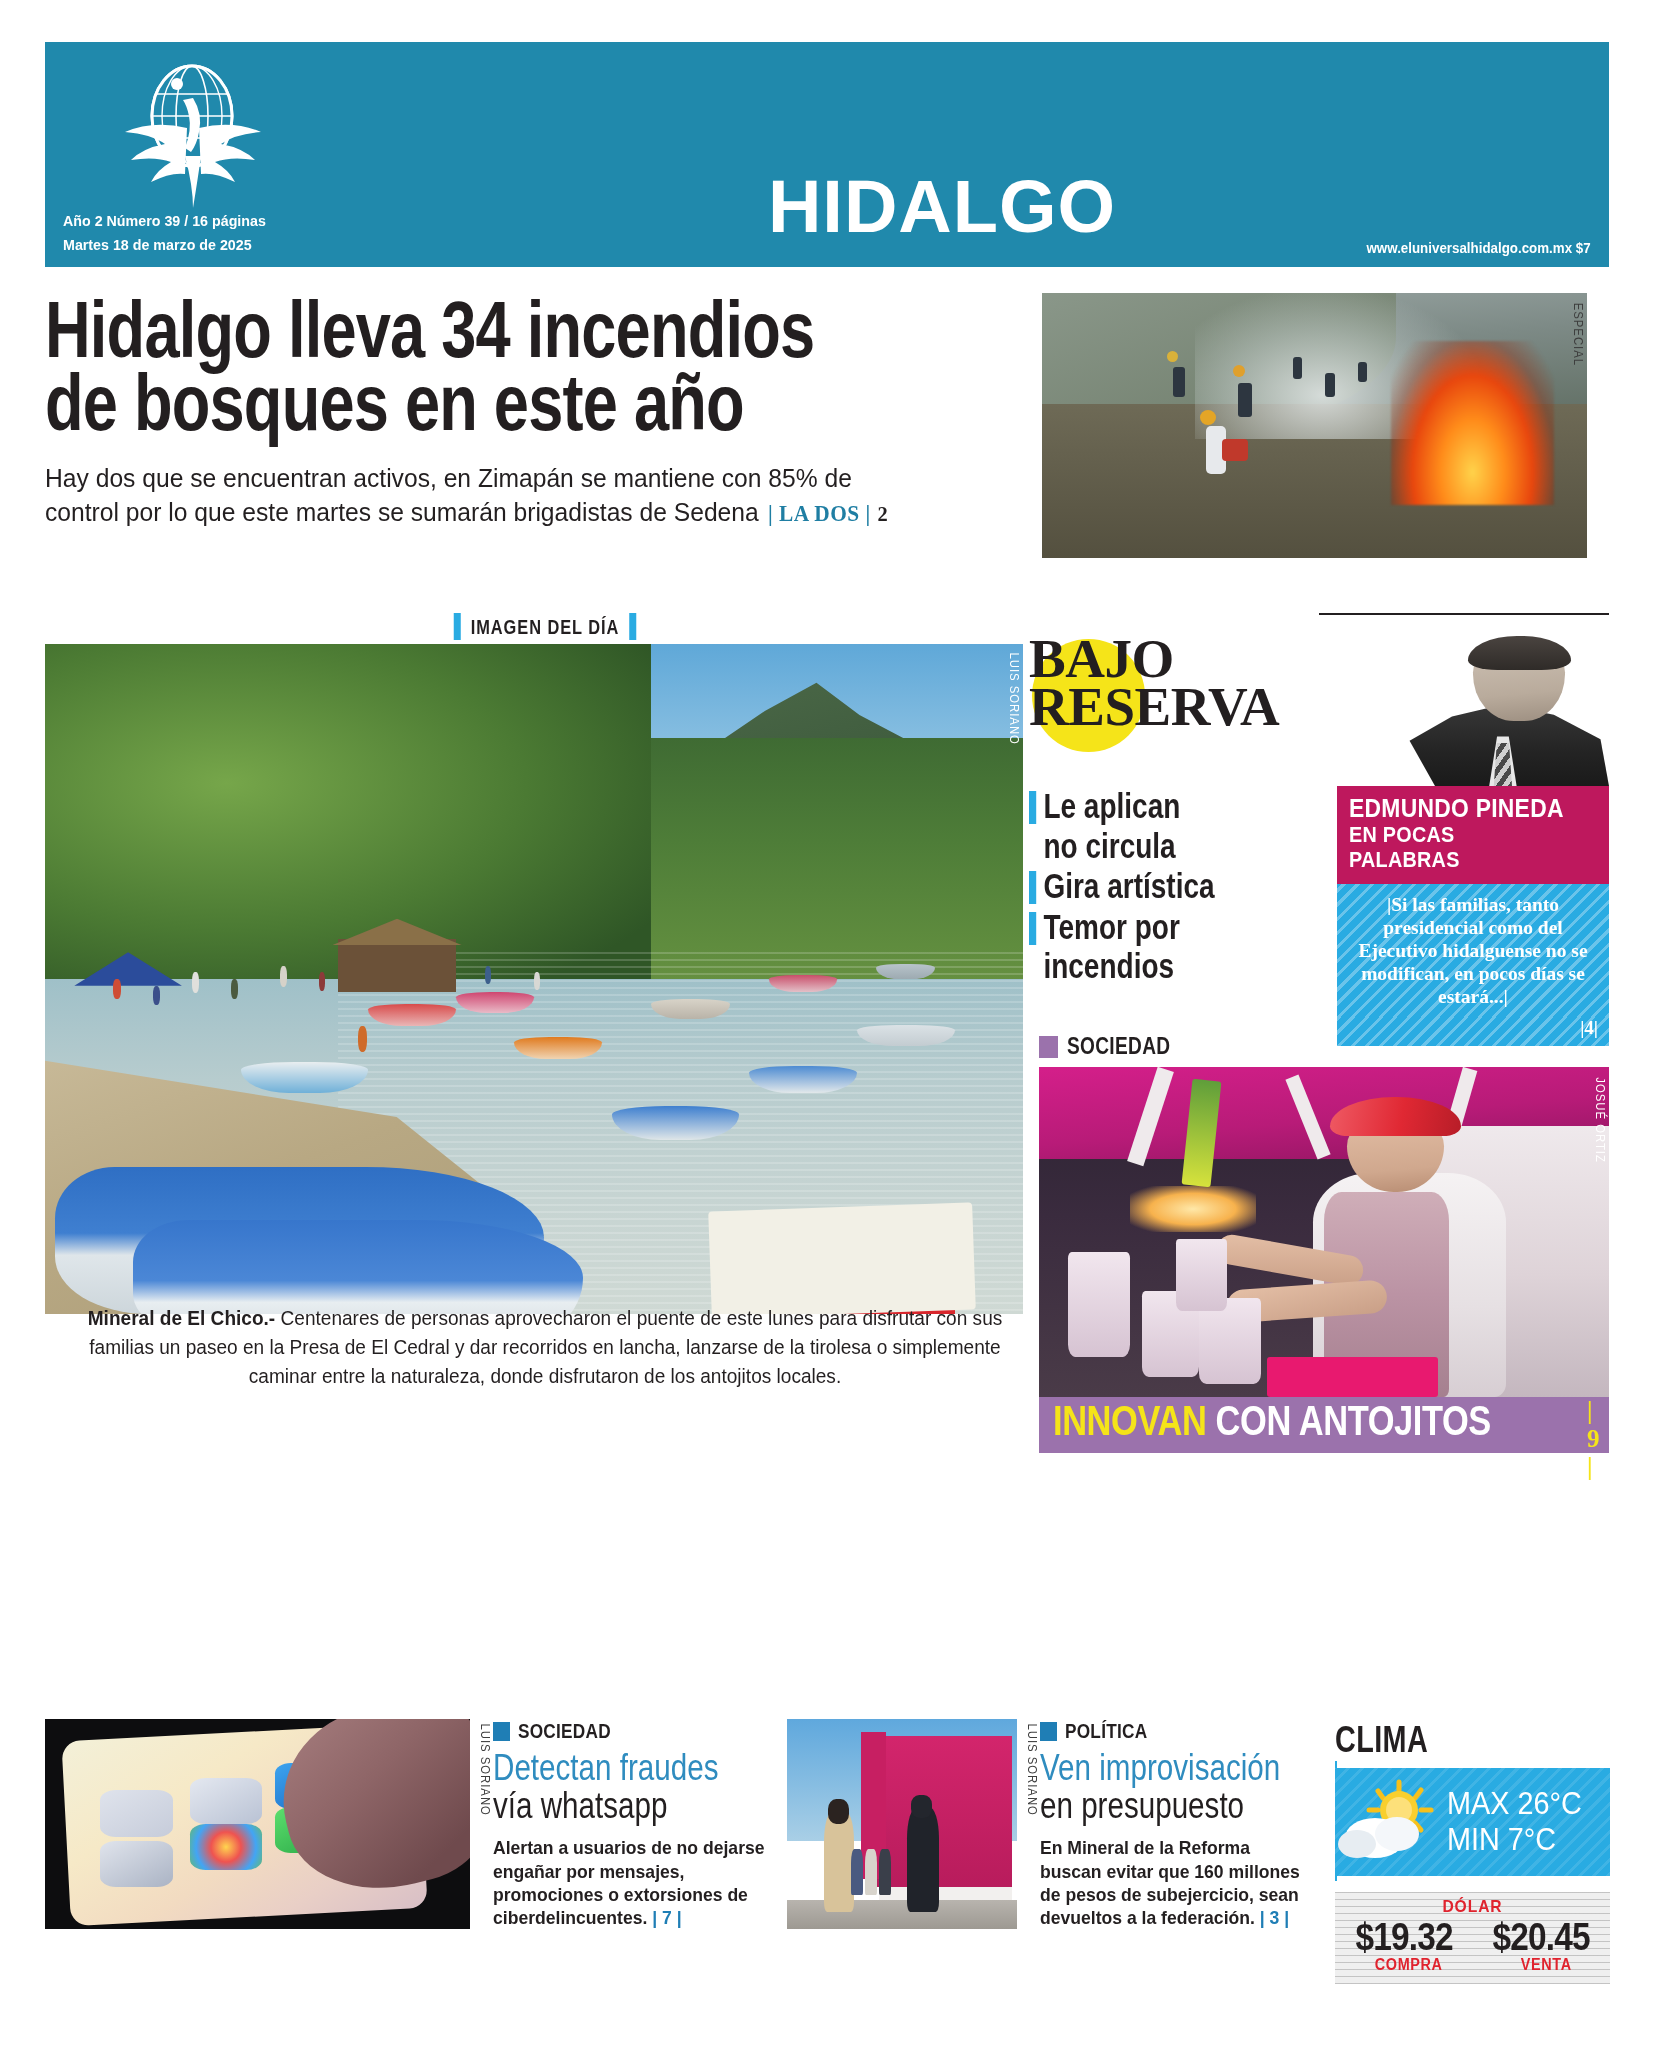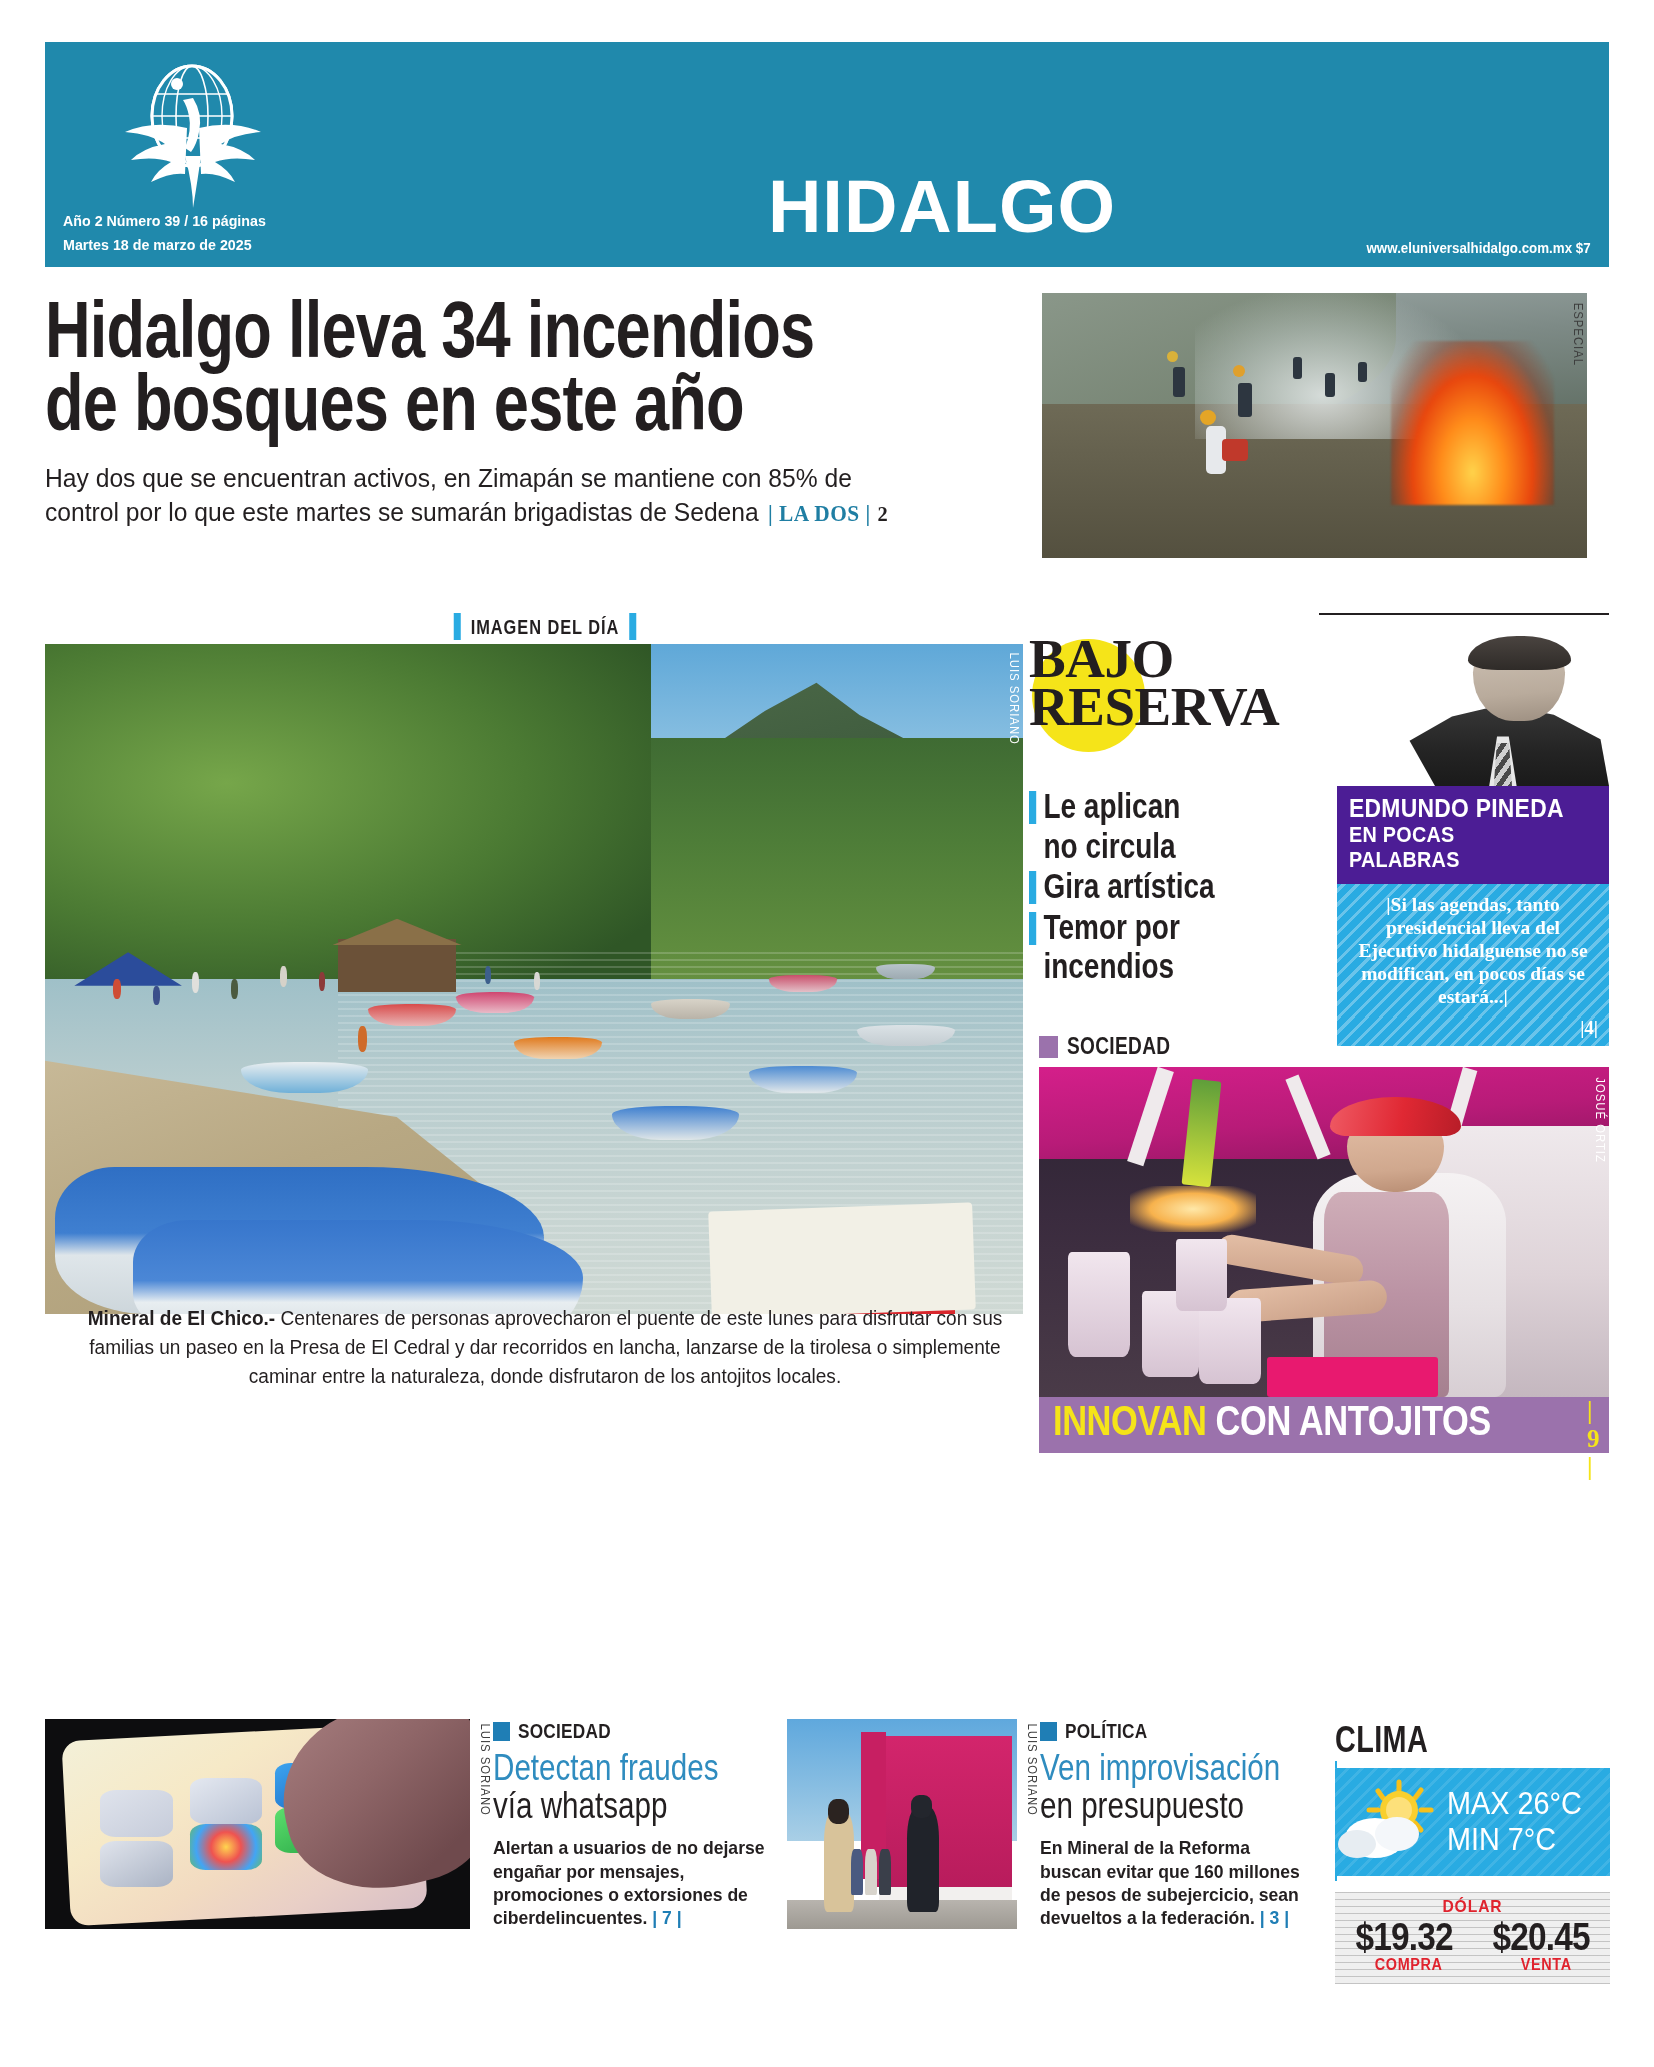--- a/index.html
+++ b/index.html
@@ -190,21 +190,21 @@
     width: 9px; height: 33px;
     background: #29abe2;
   }
 
   .pineda { position: absolute; right: 0; top: 18px; width: 272px; }
   .pineda-photo {
     position: relative; width: 272px; height: 155px;
     overflow: hidden; background: #ffffff;
   }
   .pineda-band {
-    background: #4c1d95;
+    background: #be185d;
     padding: 9px 12px 11px 12px;
   }
   .pineda-name {
     color: #ffffff; font-weight: bold; font-size: 26px;
     letter-spacing: 0.3px; transform: scaleX(0.88); transform-origin: left;
     line-height: 1.04;
   }
   .pineda-role {
     color: #ffffff; font-weight: bold; font-size: 22.5px;
     letter-spacing: 0.3px; transform: scaleX(0.88); transform-origin: left;
@@ -602,21 +602,21 @@
             <div class="pn-shirt"></div>
             <div class="pn-tie"></div>
             <div class="pn-head"></div>
             <div class="pn-hair"></div>
           </div>
         </div>
         <div class="pineda-band">
           <div class="pineda-name">EDMUNDO PINEDA</div>
           <div class="pineda-role">EN POCAS PALABRAS</div>
         </div>
-        <div class="pineda-quote">|Si las agendas, tanto presidencial lleva del Ejecutivo hidalguense no se modifican, en pocos días se estará...|</div>
+        <div class="pineda-quote">|Si las familias, tanto presidencial como del Ejecutivo hidalguense no se modifican, en pocos días se estará...|</div>
         <div class="pineda-page">|4|</div>
       </div>
 
       <div class="sociedad-promo">
         <div class="sec-label">
           <span class="sec-sq" style="background:#9b72ac;"></span>
           <span class="sec-txt">SOCIEDAD</span>
         </div>
         <div class="antojitos-photo">
           <div class="ph">

